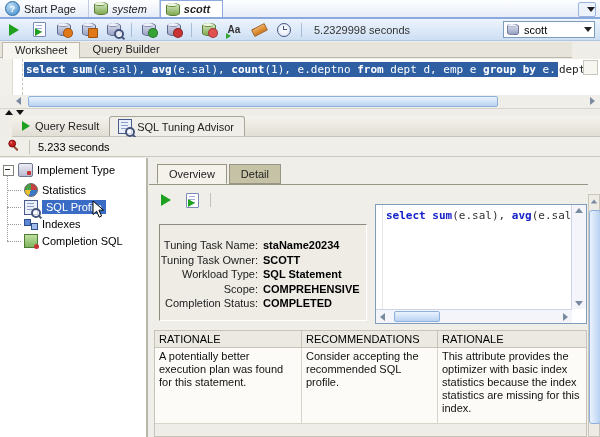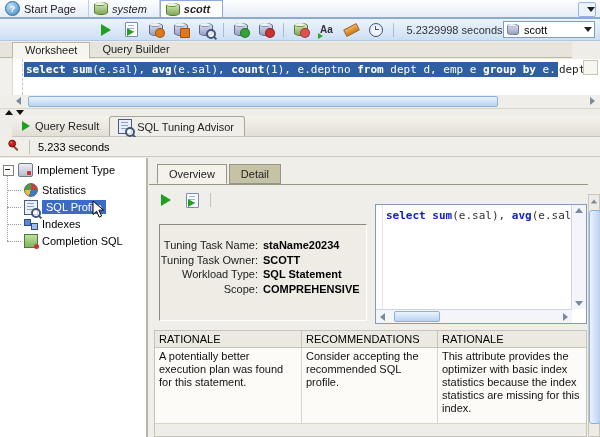--- a/index.html
+++ b/index.html
@@ -32,21 +32,21 @@
   .badge{position:absolute;right:-3px;bottom:-3px;width:8px;height:8px;border-radius:50%;
          border:1px solid rgba(0,0,0,.3);}
   .b-or{background:#E07818;}.b-grn{background:#36A336;}.b-red{background:#C83232;}.b-plus{background:#E05050;}
   .mag{position:absolute;right:-4px;bottom:-4px;width:6px;height:6px;border:2px solid #44547A;
        border-radius:50%;background:rgba(255,255,255,.75);}
   .mag::after{content:"";position:absolute;right:-3px;bottom:-2px;width:4px;height:2px;background:#44547A;transform:rotate(45deg);}
 
   
   .toolbar{position:absolute;left:0;top:19px;width:600px;height:22px;
            background:linear-gradient(#EDF4FD,#CDDFF4);border-bottom:1px solid #AFC7E4;
-           display:flex;align-items:center;padding:0 5px;gap:7px;box-sizing:border-box;justify-content:center;}
+           display:flex;align-items:center;padding:0 5px;gap:7px;box-sizing:border-box;}
   .tbtn{width:18px;height:16px;display:flex;align-items:center;justify-content:center;position:relative;}
   .vsep{width:1px;height:14px;background:#A9BCD6;margin:0 1px;}
   .play{width:0;height:0;border-left:10px solid #1FA11F;border-top:6px solid transparent;border-bottom:6px solid transparent;}
   .play.small{border-left-width:8px;border-top-width:5px;border-bottom-width:5px;}
   .page{width:11px;height:13px;background:#FFF;border:1px solid #7A88B8;border-radius:1px;position:relative;}
   .page::before{content:"";position:absolute;left:2px;top:2px;width:6px;height:1px;background:#9FB0D8;
                 box-shadow:0 3px 0 #9FB0D8,0 6px 0 #9FB0D8;}
   .page.script::after{content:"";position:absolute;left:1px;bottom:0px;width:0;height:0;
                 border-left:7px solid #1FA11F;border-top:4px solid transparent;border-bottom:4px solid transparent;}
   .case-ic{font-size:10px;font-weight:bold;color:#333;position:relative;line-height:10px;}
@@ -59,21 +59,21 @@
   .clock::before{content:"";position:absolute;left:5px;top:2px;width:1px;height:4px;background:#44547A;}
   .clock::after{content:"";position:absolute;left:5px;top:5px;width:4px;height:1px;background:#44547A;}
   .elapsed{color:#333;margin-left:4px;}
   .conn-combo{position:absolute;right:5px;top:2px;width:92px;height:17px;background:#FFF;
               border:1px solid #7F9DB9;display:flex;align-items:center;gap:4px;padding:0 2px;box-sizing:border-box;}
   .conn-combo .db{transform:scale(.85);}
   .combo-arrow{margin-left:auto;width:0;height:0;border-left:4px solid transparent;border-right:4px solid transparent;border-top:5px solid #222;}
 
   
   .wtabs{position:absolute;left:0;top:42px;width:572px;height:16px;background:#E7E4DC;
-         border-bottom:1px solid #BBB7AA;display:flex;align-items:flex-start;padding-left:12px;box-sizing:border-box;}
+         border-bottom:1px solid #BBB7AA;display:flex;align-items:flex-start;padding-left:2px;box-sizing:border-box;}
   .wtab{padding:1px 12px 2px;color:#222;}
   .wtab.active{background:#F7F5F0;border:1px solid #BBB7AA;border-bottom:1px solid #F7F5F0;margin-bottom:-1px;}
 
   
   .editor{position:absolute;left:0;top:59px;width:600px;height:36px;background:#FFF;}
   .gutter{position:absolute;left:0;top:0;width:12px;height:100%;background:#F2F0EA;border-right:1px solid #DDDACF;}
   .margin-line{position:absolute;left:22px;top:0;height:100%;border-left:1px dashed #C8C5BA;}
   .sqlrow{position:absolute;left:24px;top:3px;white-space:nowrap;display:flex;align-items:center;
           font-family:"DejaVu Sans Mono",monospace;font-size:11px;}
   .sqlsel{background:#2E5FA3;color:#FFF;padding:1px 2px;}
@@ -370,20 +370,24 @@
         <span class="ivalue">SCOTT</span>
       </div>
       <div class="inforow">
         <span class="ilabel">Workload Type:</span>
         <span class="ivalue">SQL Statement</span>
       </div>
       <div class="inforow">
         <span class="ilabel">Scope:</span>
         <span class="ivalue">COMPREHENSIVE</span>
       </div>
+      <div class="inforow">
+        <span class="ilabel">Completion Status:</span>
+        <span class="ivalue">COMPLETED</span>
+      </div>
     </div>
 
     <div class="preview">
       <div class="pv-gutter"></div>
       <div class="pv-text"><span class="kwb">select </span><span class="kwb">sum</span><span>(e.sal), </span><span class="kwb">avg</span><span>(e.sal</span></div>
       <div class="pv-vscroll">
         <span class="tri-u"></span>
         <span class="tri-d"></span>
       </div>
       <div class="pv-hscroll">

